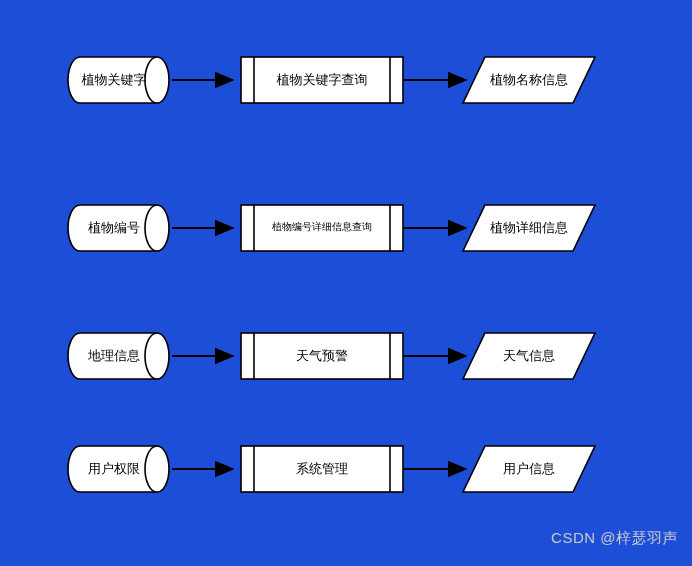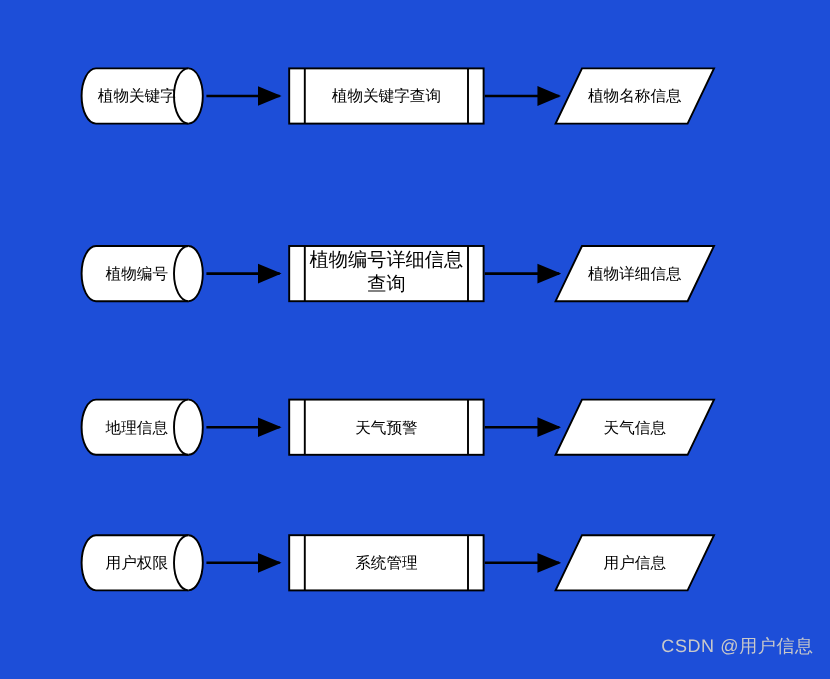--- a/index.html
+++ b/index.html
@@ -110,22 +110,22 @@
         <path class="shape-stroke" fill="none" d="M 157 205 A 12 23 0 0 0 157 251"></path>
         <text class="node-label" x="114" y="229">植物编号</text>
       </g>
       <line class="flow-line" x1="172" y1="228" x2="233" y2="228" marker-end="url(#arrow)"></line>
       <g>
         <rect class="shape-stroke" x="241" y="205" width="162" height="46"></rect>
         <line class="divider-line" x1="254" y1="205" x2="254" y2="251"></line>
         <line class="divider-line" x1="390" y1="205" x2="390" y2="251"></line>
         <foreignObject x="256" y="205" width="132" height="46">
           <div xmlns="http://www.w3.org/1999/xhtml" style="width:132px;height:46px;display:flex;align-items:center;justify-content:center;
-                      text-align:center;font-family:Liberation Sans, sans-serif;
-                      font-size:16px;line-height:1.25;color:#000;">
+                      text-align:center;font-family:Liberation Mono, monospace;
+                      font-size:10px;line-height:1.25;color:#000;">
             <span>植物编号详细信息查询</span>
           </div>
         </foreignObject>
       </g>
       <line class="flow-line" x1="404" y1="228" x2="466" y2="228" marker-end="url(#arrow)"></line>
       <g>
         <path class="shape-stroke" d="M 485 205 L 595 205 L 573 251 L 463 251 Z"></path>
         <text class="node-label" x="529" y="229">植物详细信息</text>
       </g>
     </g>
@@ -170,15 +170,15 @@
         <text class="node-label" x="322" y="470">系统管理</text>
       </g>
       <line class="flow-line" x1="404" y1="469" x2="466" y2="469" marker-end="url(#arrow)"></line>
       <g>
         <path class="shape-stroke" d="M 485 446 L 595 446 L 573 492 L 463 492 Z"></path>
         <text class="node-label" x="529" y="470">用户信息</text>
       </g>
     </g>
   </svg>
 
-  <div class="watermark">CSDN @用户信息</div>
+  <div class="watermark">CSDN @梓瑟羽声</div>
 
 </div>
 
 </body></html>

